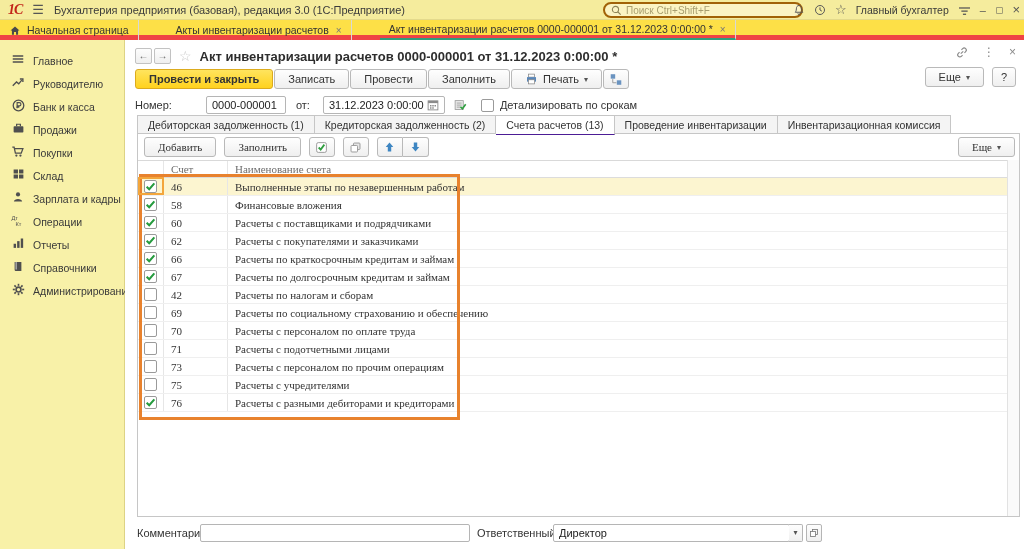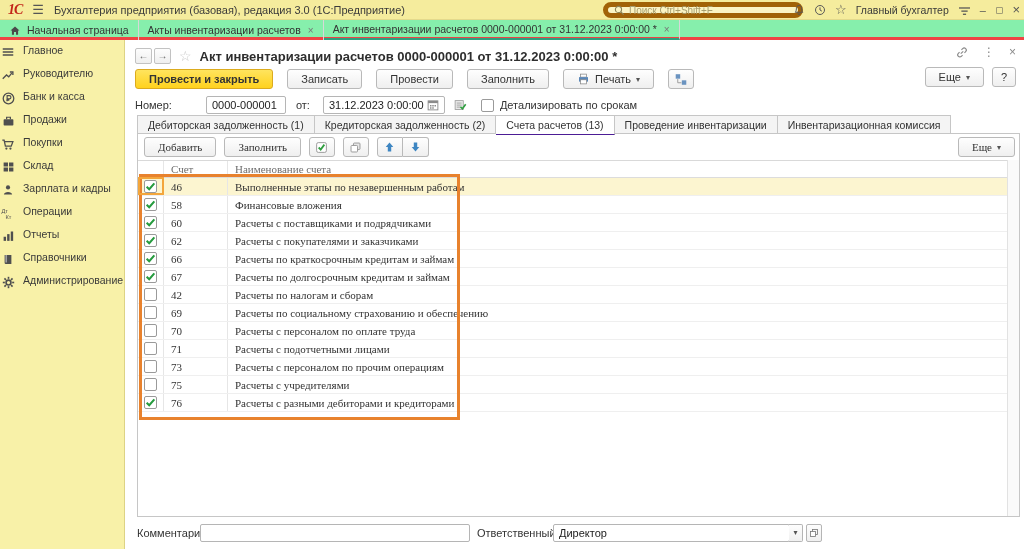--- a/index.html
+++ b/index.html
@@ -4,53 +4,53 @@
 <style>
   * { margin:0; padding:0; box-sizing:border-box; }
   html,body { width:1024px; height:549px; overflow:hidden; }
   body { font-family:"Liberation Sans","DejaVu Sans",sans-serif; font-size:11px; color:#333; background:#fff; position:relative; }
 
   
   .topbar { position:absolute; left:0; top:0; width:1024px; height:20px; background:#f5ec9d; border-bottom:1px solid #e3d98c; display:flex; align-items:center; }
   .logo1c { font-family:"Liberation Serif",serif; font-weight:bold; font-style:italic; color:#c2251a; font-size:14px; margin:0 6px 0 8px; letter-spacing:-1px; }
   .burger { font-size:13px; color:#555; margin:0 10px 0 4px; cursor:pointer; }
   .app-title { color:#3a3a3a; font-size:11px; }
-  .searchbox { position:absolute; left:603px; top:2px; width:200px; height:16px; background:#fbf4c4; border:5px solid #a16207; border-radius:8px; display:flex; align-items:center; padding:0 6px; }
+  .searchbox { position:absolute; left:603px; top:2px; width:200px; height:16px; background:#fbf4c4; border:2px solid #a16207; border-radius:8px; display:flex; align-items:center; padding:0 6px; }
   .searchbox .ph { color:#a89f70; font-size:10px; margin-left:4px; }
   .winicons { position:absolute; right:4px; top:0; height:20px; display:flex; align-items:center; gap:9px; }
   .winico { color:#555; font-size:11px; line-height:20px; cursor:pointer; }
   .username { color:#3a3a3a; font-size:10.5px; }
 
   
-  .tabbar { position:absolute; left:0; top:20px; width:1024px; height:20px; background:#86efac; border-bottom:3px solid #ef4444; display:flex; }
+  .tabbar { position:absolute; left:0; top:20px; width:1024px; height:20px; background:#fde047; border-bottom:5px solid #ef4444; display:flex;gap:28px; }
   .wtab { height:20px; display:flex; align-items:center; padding:0 9px; border-right:1px solid #d8d8d8; font-size:10.5px; color:#333; white-space:nowrap; position:relative; cursor:pointer; }
   .wtab .x { margin-left:7px; color:#777; font-size:10px; }
   .wtab.active { border-bottom:2px solid #2f9e7d; }
   .wtab .homeico { margin-right:6px; }
 
   
   .sidebar { position:absolute; left:0; top:40px; width:125px; height:509px; background:#f8f1a8; border-right:1px solid #ddd385; }
-  .side-item { display:flex; align-items:flex-start; height:23px; cursor:pointer; }
+  .side-item { display:flex; align-items:flex-end; height:23px; padding-left:10px; cursor:pointer; }
   .side-item:first-child { margin-top:4px; }
   .side-ico { width:16px; height:16px; margin-right:7px; display:inline-flex; align-items:center; justify-content:center; flex:none; }
   .side-label { font-size:10.5px; color:#3a3a3a; white-space:nowrap; }
 
   
   .main { position:absolute; left:125px; top:40px; width:899px; height:509px; background:#fff; }
 
   .doc-header { position:absolute; left:10px; top:5px; height:22px; display:flex; align-items:center; }
   .navbtn { width:17px; height:16px; border:1px solid #c2c2c2; background:linear-gradient(#fdfdfd,#efefef); border-radius:2px; color:#666; font-size:10px; text-align:center; line-height:14px; cursor:pointer; }
   .navbtn + .navbtn { margin-left:2px; }
   .fav-star { color:#c9c9c9; font-size:14px; margin:0 8px; }
   .doc-title { font-size:13px; font-weight:bold; color:#2e2e2e; white-space:nowrap; }
 
   .corner-icons { position:absolute; right:8px; top:5px; display:flex; align-items:center; gap:14px; }
   .corner-icons span { color:#8a8a8a; font-size:12px; cursor:pointer; }
 
-  .cmdbar { position:absolute; left:10px; top:27px; height:24px; display:flex; align-items:center; gap:14px; }
+  .cmdbar { position:absolute; left:10px; top:27px; height:24px; display:flex; align-items:center; gap:1px; }
   .btn { height:20px; border:1px solid #b9b9b9; border-radius:3px; background:linear-gradient(#fefefe,#efefef); padding:0 13px; font-size:11px; color:#333; display:inline-flex; align-items:center; cursor:pointer; white-space:nowrap; }
   .btn.primary { background:linear-gradient(#ffe45e,#ffd21e); border-color:#dcab1e; font-weight:bold; }
   .btn .caret { margin-left:5px; font-size:8px; color:#555; }
   .iconbtn { width:26px; justify-content:center; padding:0; }
   .btn .bico { margin-right:5px; display:inline-flex; }
 
   .top-right-btns { position:absolute; right:8px; top:27px; display:flex; gap:8px; }
 
   .numrow { position:absolute; left:10px; top:55px; height:20px; display:flex; align-items:center; }
   .lbl { color:#333; }

